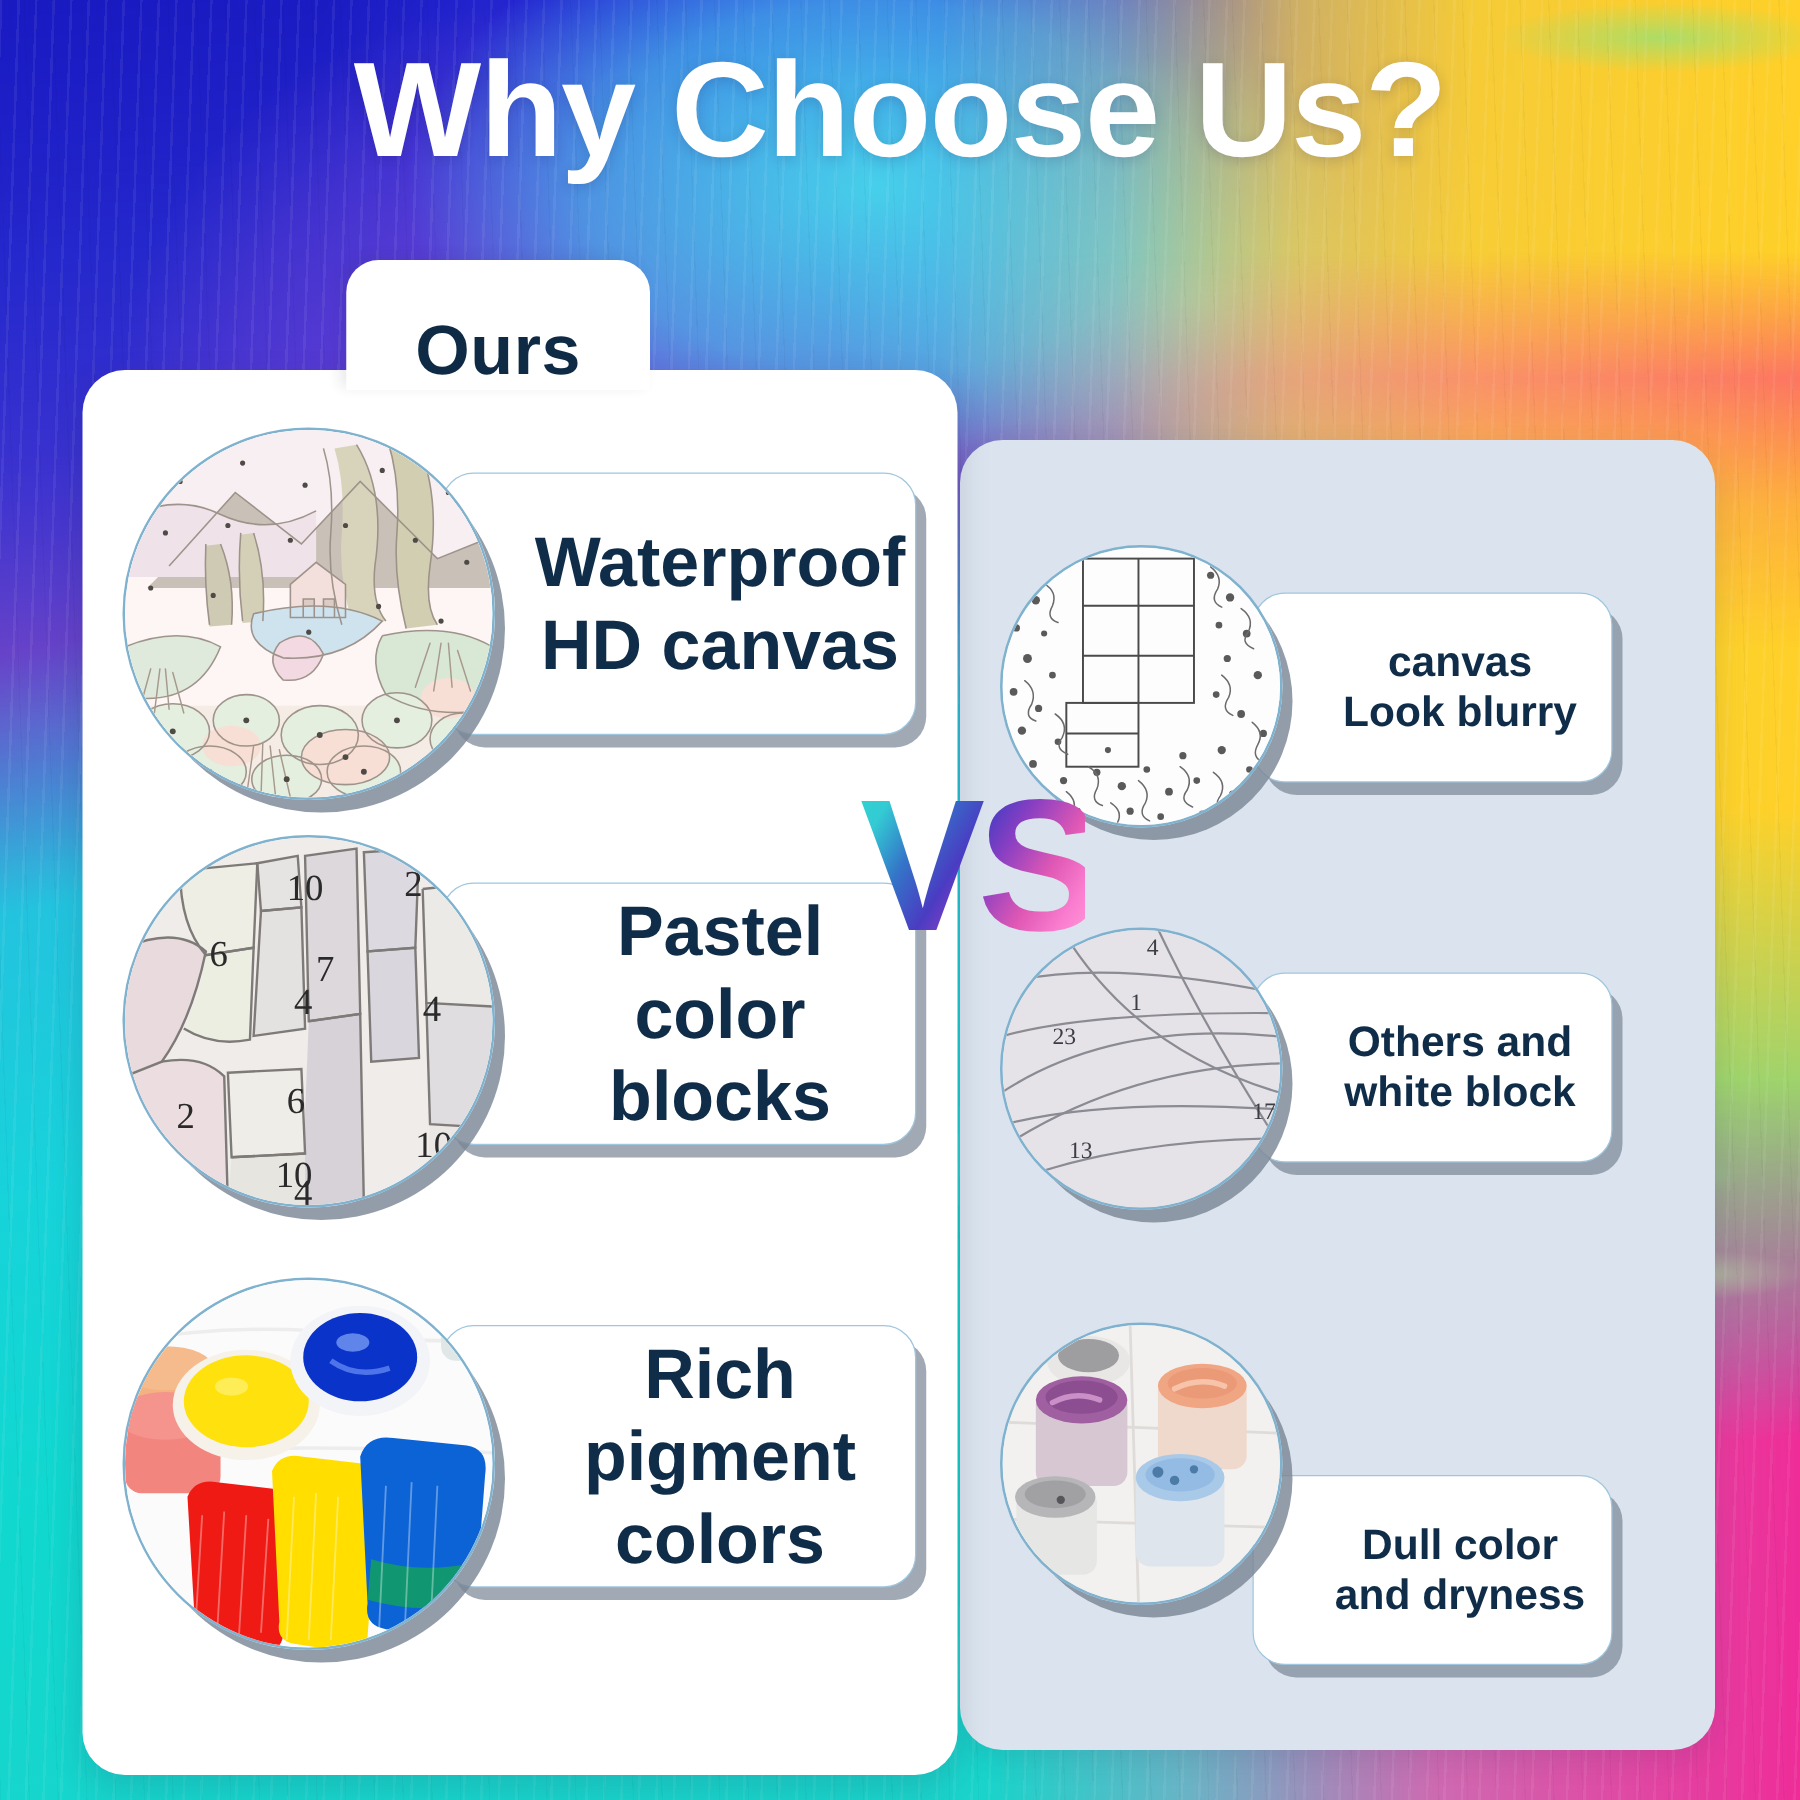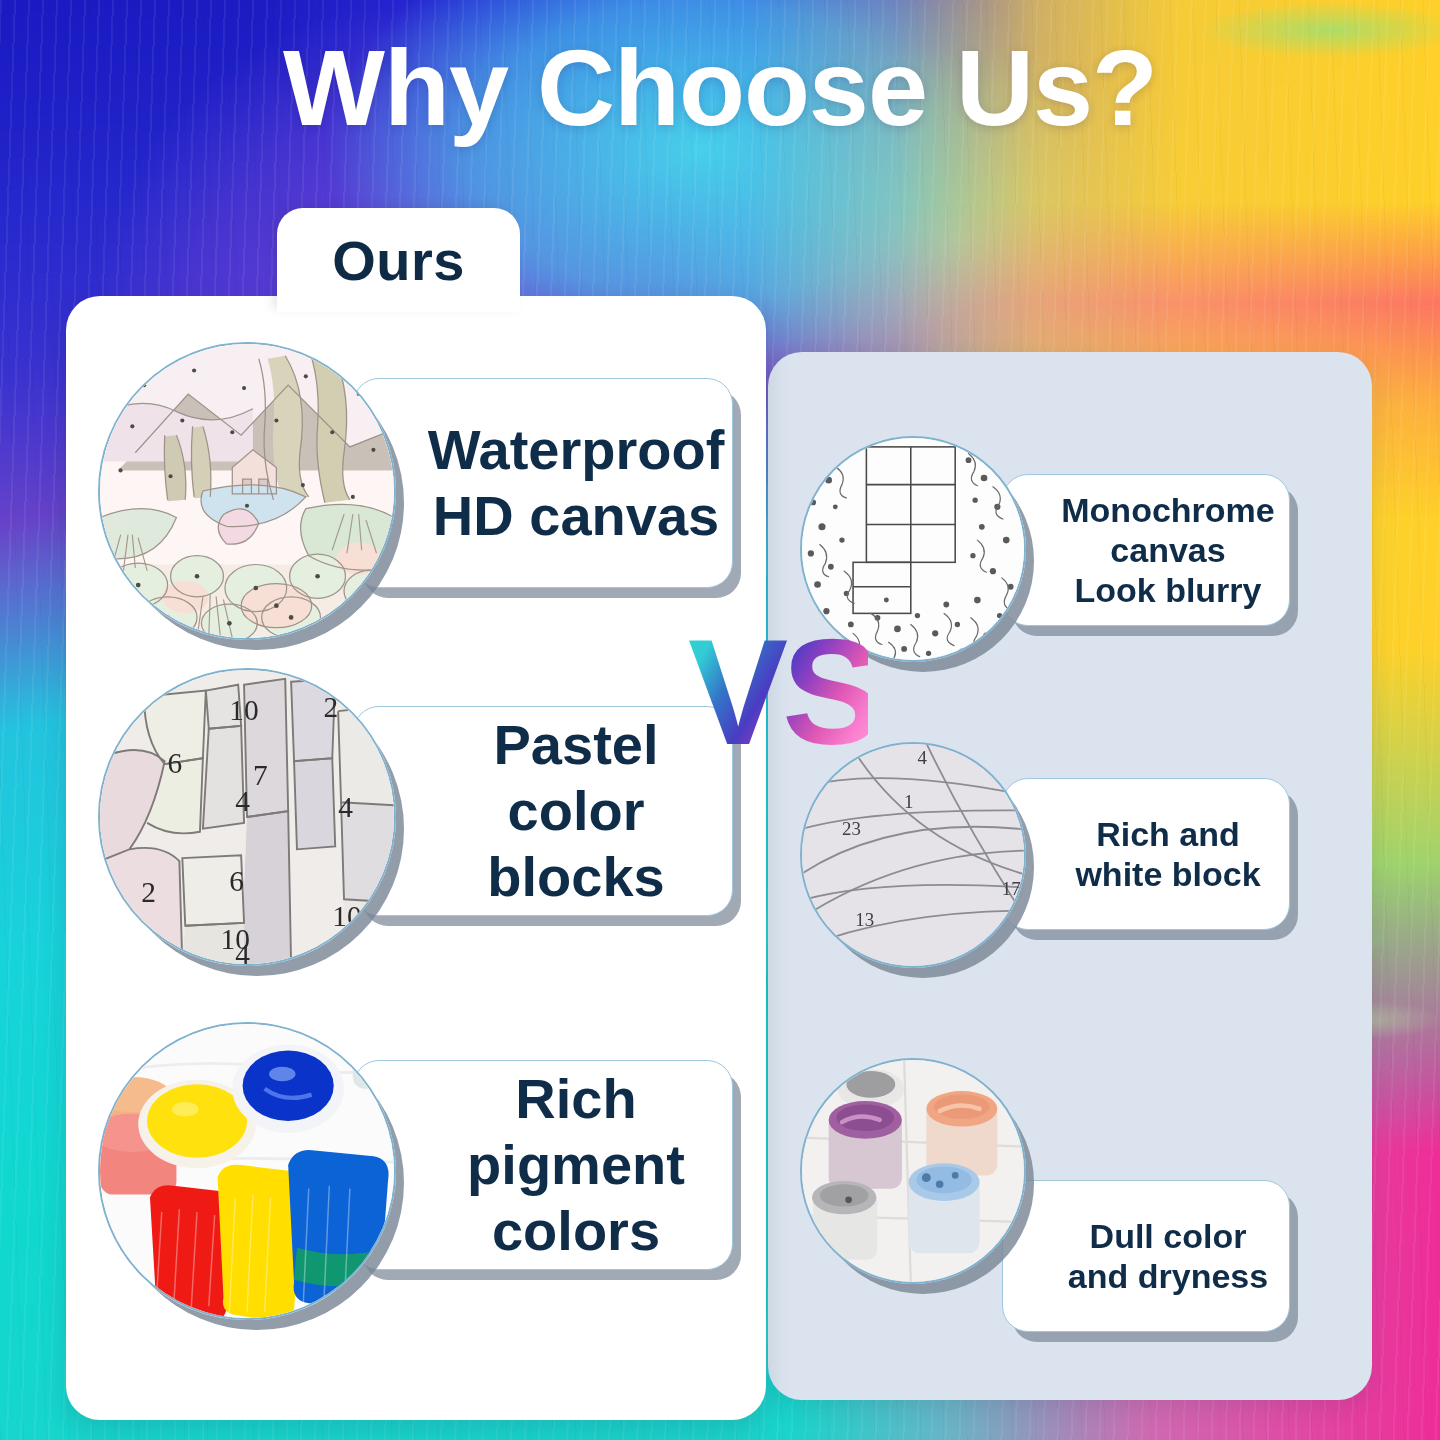--- a/index.html
+++ b/index.html
@@ -108,21 +108,21 @@
     left:66px; top:296px;
     width:700px; height:1124px;
     background:#ffffff;
     box-shadow:0 10px 26px rgba(40,50,80,.16);
   }
 
   
   .tab{
     position:absolute;
     border-radius:26px 26px 0 0;
-    display:flex; align-items:center; justify-content:center;
+    display:flex; align-items:flex-end; justify-content:center;
     font-weight:bold;
     color:#0e2a44;
     letter-spacing:.5px;
   }
   .tab-ours{
     left:277px; top:208px;
     width:243px; height:104px;
     background:#ffffff;
     font-size:56px;
     box-shadow:-5px -3px 10px rgba(40,50,80,.10);
@@ -226,29 +226,28 @@
   <div class="bg-layer bg-pinkband"></div>
   <div class="bg-layer bg-greenspots"></div>
   <div class="bg-layer bg-strokes"></div>
 
   <div class="title">Why Choose Us?</div>
 
   <div class="panel panel-others"></div>
 
   <div class="card card-others o1">
     <div>
-      <div>Monochrome</div>
       <div>canvas</div>
       <div>Look blurry</div>
     </div>
   </div>
 
   <div class="card card-others o2">
     <div>
-      <div>Rich and</div>
+      <div>Others and</div>
       <div>white block</div>
     </div>
   </div>
 
   <div class="card card-others o3">
     <div>
       <div>Dull color</div>
       <div>and dryness</div>
     </div>
   </div>

